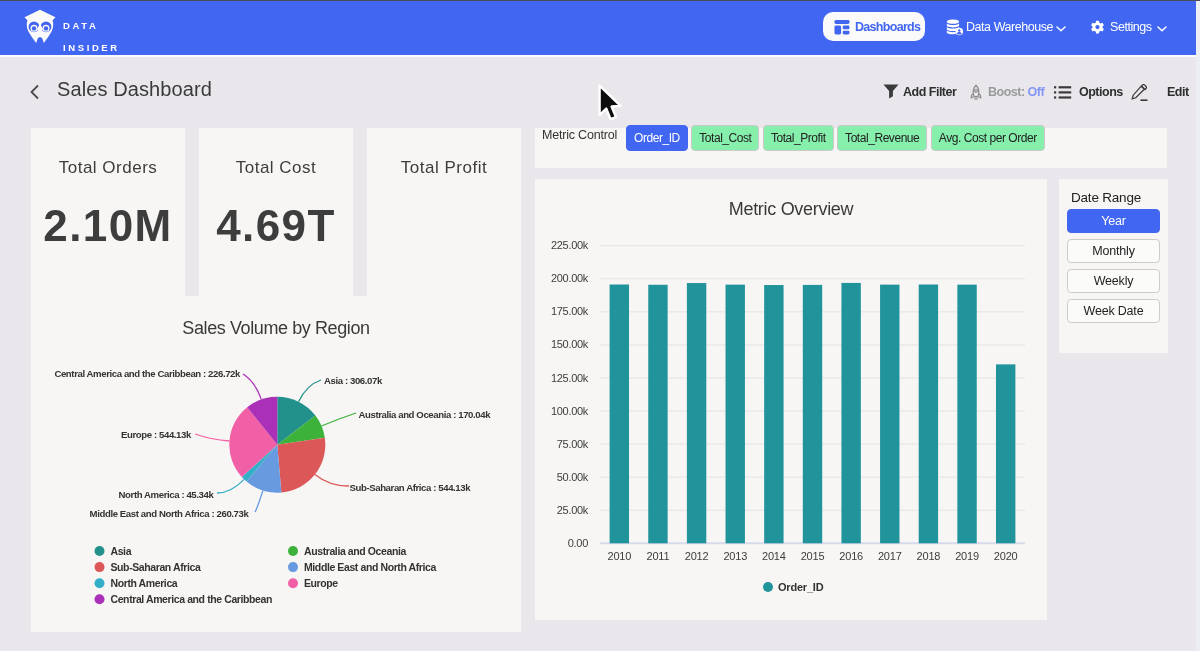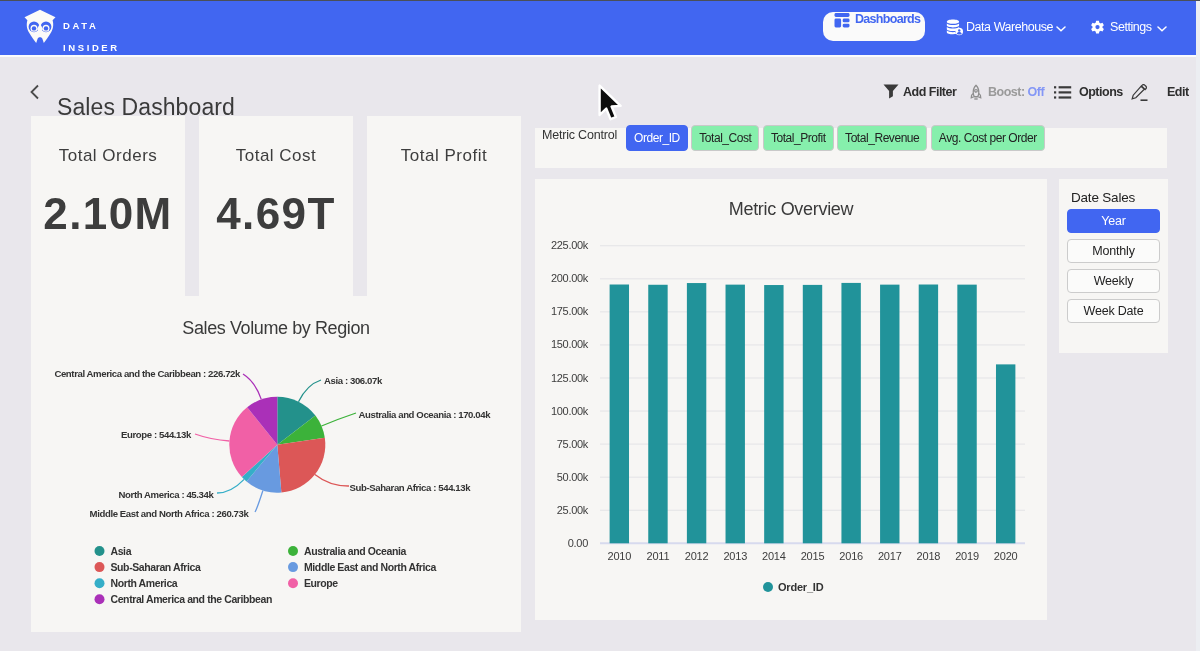--- a/index.html
+++ b/index.html
@@ -2,27 +2,27 @@
 <html><head>
 <meta charset="utf-8">
 <style>
   * { margin:0; padding:0; box-sizing:border-box; }
   html,body { width:1200px; height:651px; overflow:hidden; }
   body { font-family:"Liberation Sans", sans-serif; background:#e9e7ec; position:relative; }
   #topline { position:absolute; left:0; top:0; width:1200px; height:1px; background:#4a4f58; z-index:9; }
   #nav { position:absolute; left:0; top:1px; width:1200px; height:54px; background:#4166f1; }
   #logo-text { position:absolute; left:63px; top:15px; color:#fff; font-size:9.5px; font-weight:bold; letter-spacing:2.6px; line-height:22px; }
   .navitem { position:absolute; color:#fff; font-size:12.5px; letter-spacing:-0.45px; white-space:nowrap; }
-  #dash-btn { position:absolute; left:823px; top:12px; width:102px; height:29px; background:#fafafa; border-radius:10px; display:flex; align-items:flex-start; justify-content:flex-start; padding-left:11px; gap:5px; color:#4166f1; font-size:12.5px; font-weight:bold; letter-spacing:-0.7px; }
+  #dash-btn { position:absolute; left:823px; top:12px; width:102px; height:29px; background:#fafafa; border-radius:10px; display:flex; align-items:center; justify-content:flex-start; padding-left:11px; gap:5px; color:#4166f1; font-size:12.5px; font-weight:bold; letter-spacing:-0.7px; }
   #backarrow { position:absolute; left:29px; top:84px; }
-  #pagetitle { position:absolute; left:57px; top:94px; font-size:23px; color:#3a3a3a; letter-spacing:0.1px; }
+  #pagetitle { position:absolute; left:57px; top:78px; font-size:20px; color:#3a3a3a; letter-spacing:0.1px; }
   .hdr-act { position:absolute; top:85px; font-size:12.5px; font-weight:bold; color:#2e2e2e; letter-spacing:-0.5px; white-space:nowrap; }
   .hicon { position:absolute; top:84px; }
   .card { position:absolute; background:#f7f6f4; }
-  .kpi { width:154px; height:181px; top:116px; }
+  .kpi { width:154px; height:181px; top:128px; }
   .kpi .t { text-align:center; margin-top:30px; font-size:17px; letter-spacing:0.5px; color:#3d3d3d; }
   .kpi .v { text-align:center; margin-top:23px; font-size:44px; font-weight:bold; color:#3d3d3d; letter-spacing:1.4px; }
   #metricbar { position:absolute; left:535px; top:128px; width:632px; height:40px; background:#f7f6f4; display:flex; align-items:flex-start; }
   #metricbar .lbl { font-size:12.5px; color:#333; margin-left:7px; margin-right:9px; margin-bottom:3px; letter-spacing:-0.2px; white-space:nowrap; }
   .chip { height:26px; margin-top:-3.5px; border:1px solid #c9c9c9; background:#86efac; border-radius:4px; color:#222; font-size:12px; display:flex; align-items:center; padding:0 7px; margin-right:3.5px; letter-spacing:-0.45px; white-space:nowrap; }
   .chip.sel { background:#4166f1; border-color:#4166f1; color:#fff; }
   #piecard { left:31px; top:296px; width:490px; height:336px; }
   #barcard { left:535px; top:179px; width:512px; height:441px; }
   #datecard { left:1059px; top:179px; width:109px; height:174px; }
   #datecard .dt { font-size:13.5px; color:#222; margin:11px 0 0 12px; letter-spacing:-0.2px; }
@@ -226,21 +226,21 @@
       <rect x="422.3454545454545" y="105.63855999999998" width="19.4" height="258.66144" fill="#21939a"></rect>
       <text x="432.0454545454545" y="380.8" text-anchor="middle" font-size="11" letter-spacing="-0.2" fill="#3d3d3d">2019</text>
       <rect x="460.98181818181814" y="185.37927999999997" width="19.4" height="178.92072000000005" fill="#21939a"></rect>
       <text x="470.68181818181813" y="380.8" text-anchor="middle" font-size="11" letter-spacing="-0.2" fill="#3d3d3d">2020</text>
       <circle cx="233" cy="408" r="5" fill="#21939a"></circle>
       <text x="243" y="412" font-size="11" letter-spacing="-0.2" font-weight="bold" fill="#333">Order_ID</text>
     </svg>
   </div>
 
   <div class="card" id="datecard">
-    <div class="dt">Date Sales</div>
+    <div class="dt">Date Range</div>
     <div class="dbtn sel" style="margin-top:4px;">Year</div>
     <div class="dbtn">Monthly</div>
     <div class="dbtn">Weekly</div>
     <div class="dbtn">Week Date</div>
   </div>
 
   <svg id="cursor" width="27" height="40" viewBox="0 0 27 40">
     <path d="M1.6 1.6 L1.6 31 L8.3 24.6 L12.6 35.2 L17.9 33 L13.6 22.5 L22.6 21.9 Z" fill="#0d0d0d" stroke="#fff" stroke-width="2.4" stroke-linejoin="round"></path>
   </svg>
 

